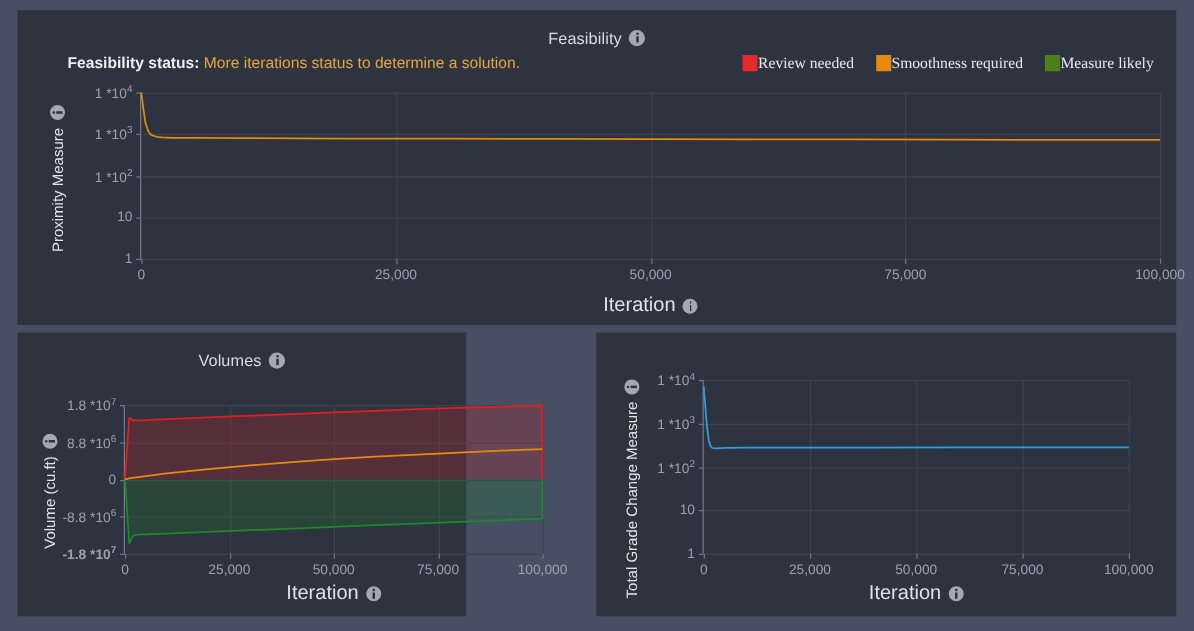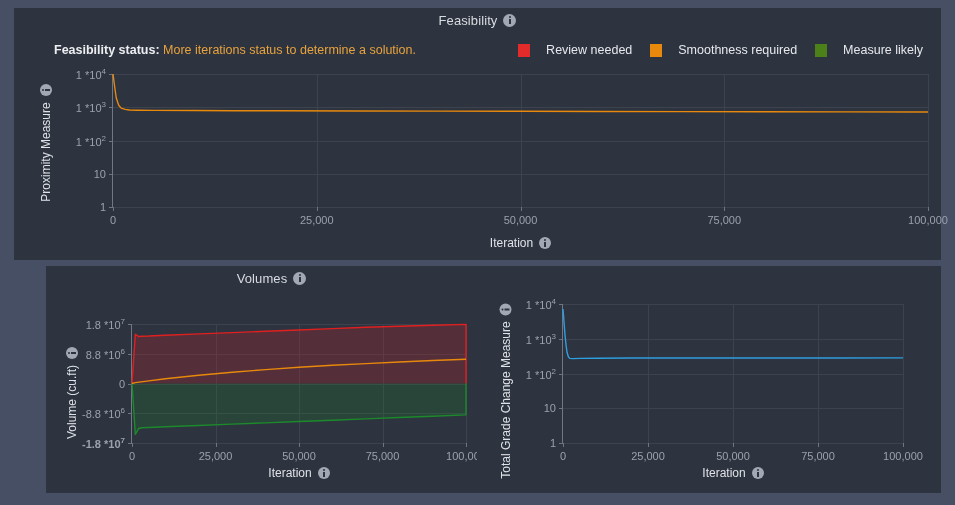--- a/index.html
+++ b/index.html
@@ -17,28 +17,28 @@
     height: 505px;
     background: #464f63;
     box-sizing: border-box;
   }
   .panel {
     position: absolute;
     background: #2d333f;
     box-sizing: border-box;
   }
   #panel-feasibility { left: 14px;  top: 8px;   width: 927px; height: 252px; }
-  #panel-volumes     { left: 14px;  top: 266px; width: 451px; height: 227px; margin-left: 32px; }
+  #panel-volumes     { left: 14px;  top: 266px; width: 359px; height: 227px; }
   #panel-terrain     { left: 477px; top: 266px; width: 464px; height: 227px; }
 
   .panel-title {
     text-align: center;
     color: #d8dbe0;
     font-size: 13px;
-    padding-top: 5px;
+    padding-top: 15px;
     letter-spacing: .1px;
     white-space: nowrap;
   }
   .title-row { display: flex; align-items: center; justify-content: center; gap: 6px; }
 
   .info-icon {
     display: inline-block;
     width: 13px; height: 13px;
     border-radius: 50%;
     background: #a3a9b4;
@@ -78,21 +78,21 @@
   .status-wrap { font-size: 12.5px; white-space: nowrap; }
   .status-label { color: #eceef1; font-weight: bold; }
   .status-value { color: #e8a33d; }
 
   .legend {
     margin-left: auto;
     display: flex;
     align-items: center;
     gap: 18px;
   }
-  .legend-item { display: flex; align-items: center; gap: 16px; cursor: pointer; }
+  .legend-item { display: flex; align-items: center; gap: 0; cursor: pointer; font-family: Liberation Serif, serif; }
   .legend-swatch { width: 12px; height: 13px; flex: 0 0 auto; }
   .legend-swatch.line { height: 3px; width: 15px; }
   .legend-swatch.hollow { background: transparent; border: 1.5px solid; box-sizing: border-box; }
   .legend-label { color: #e6e8ec; font-size: 12.5px; white-space: nowrap; }
 
   
   .plot-area { position: absolute; }
   .axis-y-title {
     position: absolute;
     color: #dfe2e7;
@@ -100,21 +100,21 @@
     white-space: nowrap;
     transform-origin: 50% 50%;
     transform: rotate(-90deg);
     display: flex;
     align-items: center;
     gap: 6px;
   }
   .axis-x-title {
     position: absolute;
     color: #dfe2e7;
-    font-size: 12px;
+    font-size: 16px;
     display: flex;
     align-items: center;
     justify-content: center;
     gap: 6px;
     white-space: nowrap;
   }
   .ytick {
     position: absolute;
     right: 100%;
     transform: translateY(-50%);

